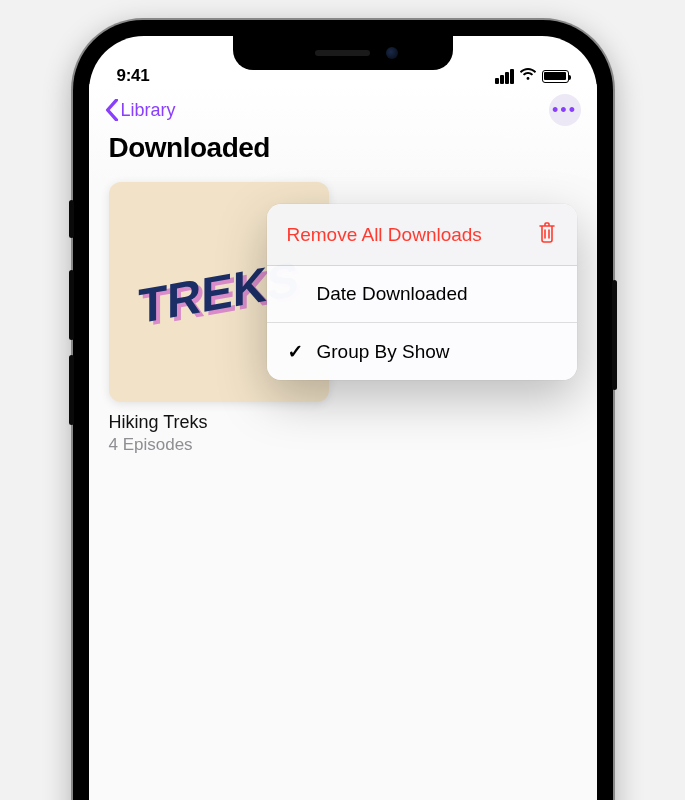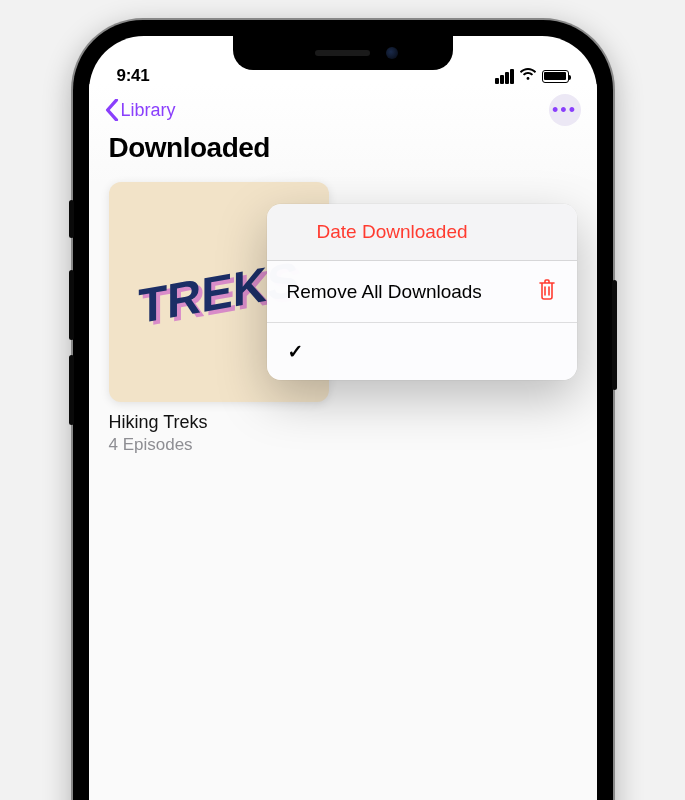--- a/index.html
+++ b/index.html
@@ -255,34 +255,35 @@
           <div class="card-art art2">
             <div class="blob">TREKS</div>
           </div>
           <div class="card-title">Hiking Treks</div>
           <div class="card-sub">4 Episodes</div>
         </div>
       </div>
 
       <div class="popup">
         <div class="popup-item">
-          <div class="left">
-              <span class="check"></span>
-              <span>Date Downloaded</span>
-            </div>
-        </div>
-        <div class="popup-item">
           <span>Remove All Downloads</span>
           <span class="trash">
             <svg viewBox="0 0 20 22">
                 <path d="M3 5h14M8 5V3c0-.6.4-1 1-1h2c.6 0 1 .4 1 1v2m3 0v14c0 1-.8 2-2 2H7c-1.2 0-2-1-2-2V5m3 4v8m4-8v8" stroke="#ff3b30" stroke-width="1.6" fill="none" stroke-linecap="round"></path>
               </svg>
           </span>
         </div>
         <div class="popup-item">
           <div class="left">
+              <span class="check"></span>
+              <span>Date Downloaded</span>
+            </div>
+        </div>
+        <div class="popup-item">
+          <div class="left">
               <span class="check">✓</span>
+              <span>Group By Show</span>
             </div>
         </div>
       </div>
     </div>
   </div>
 </div>
 
 </body></html>

